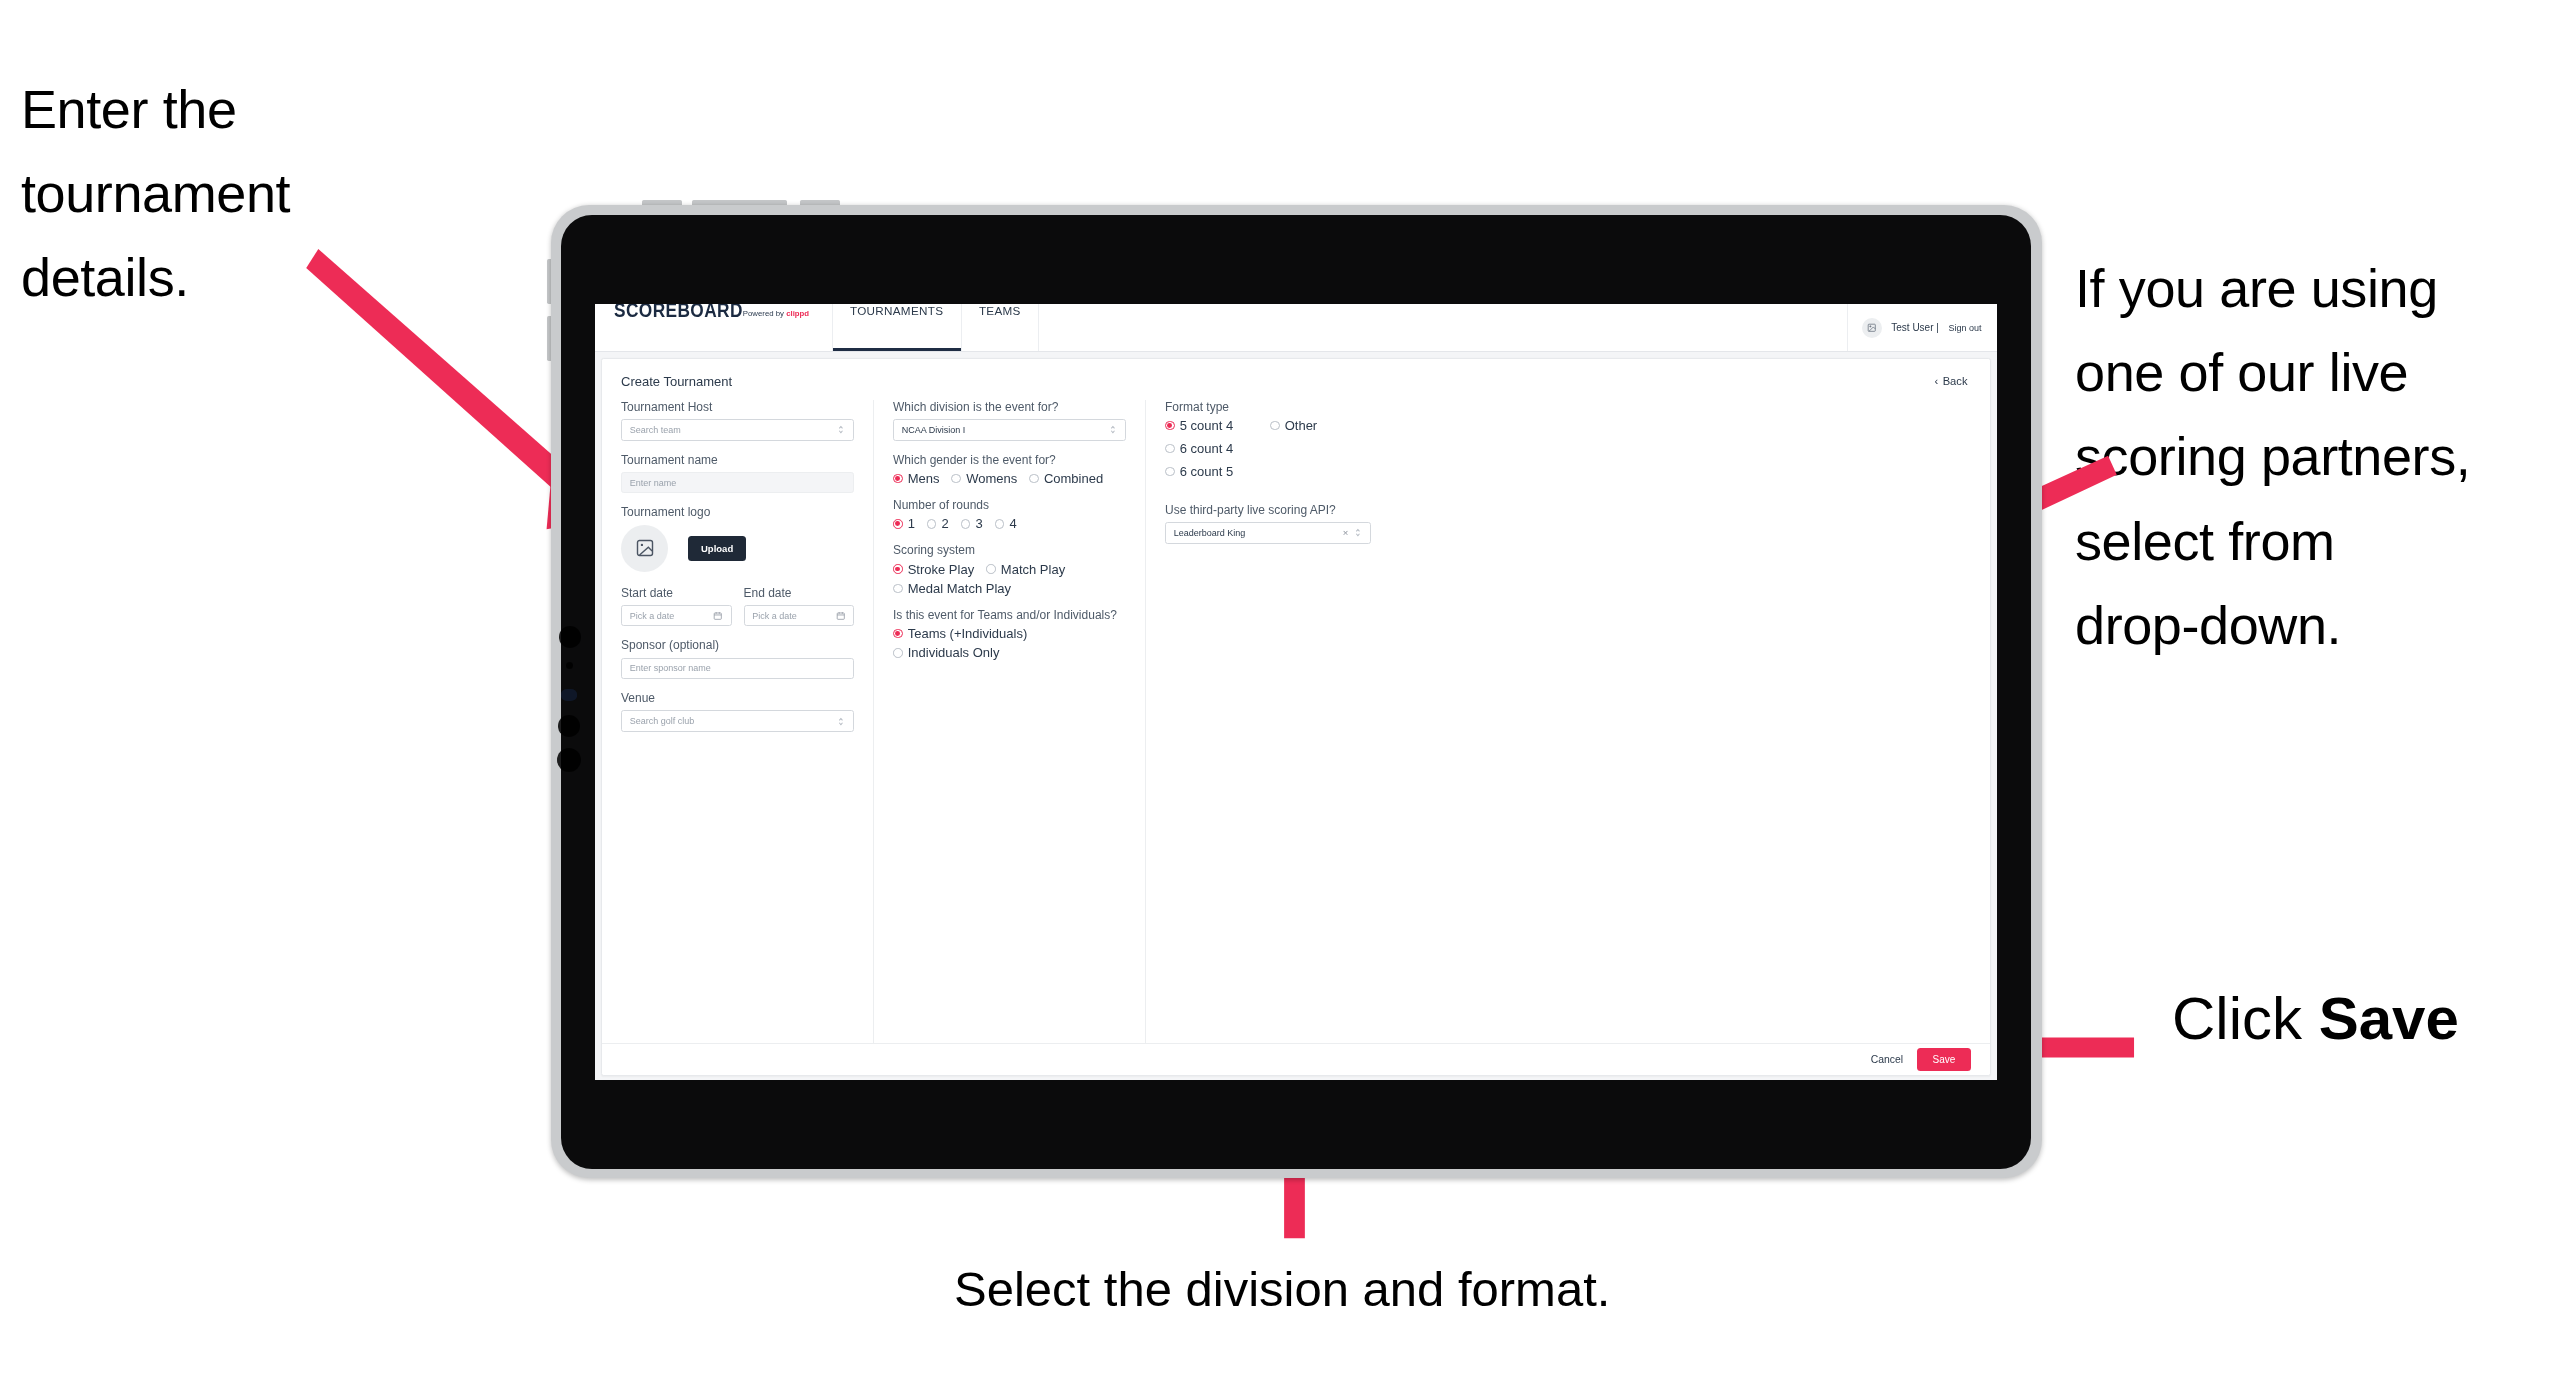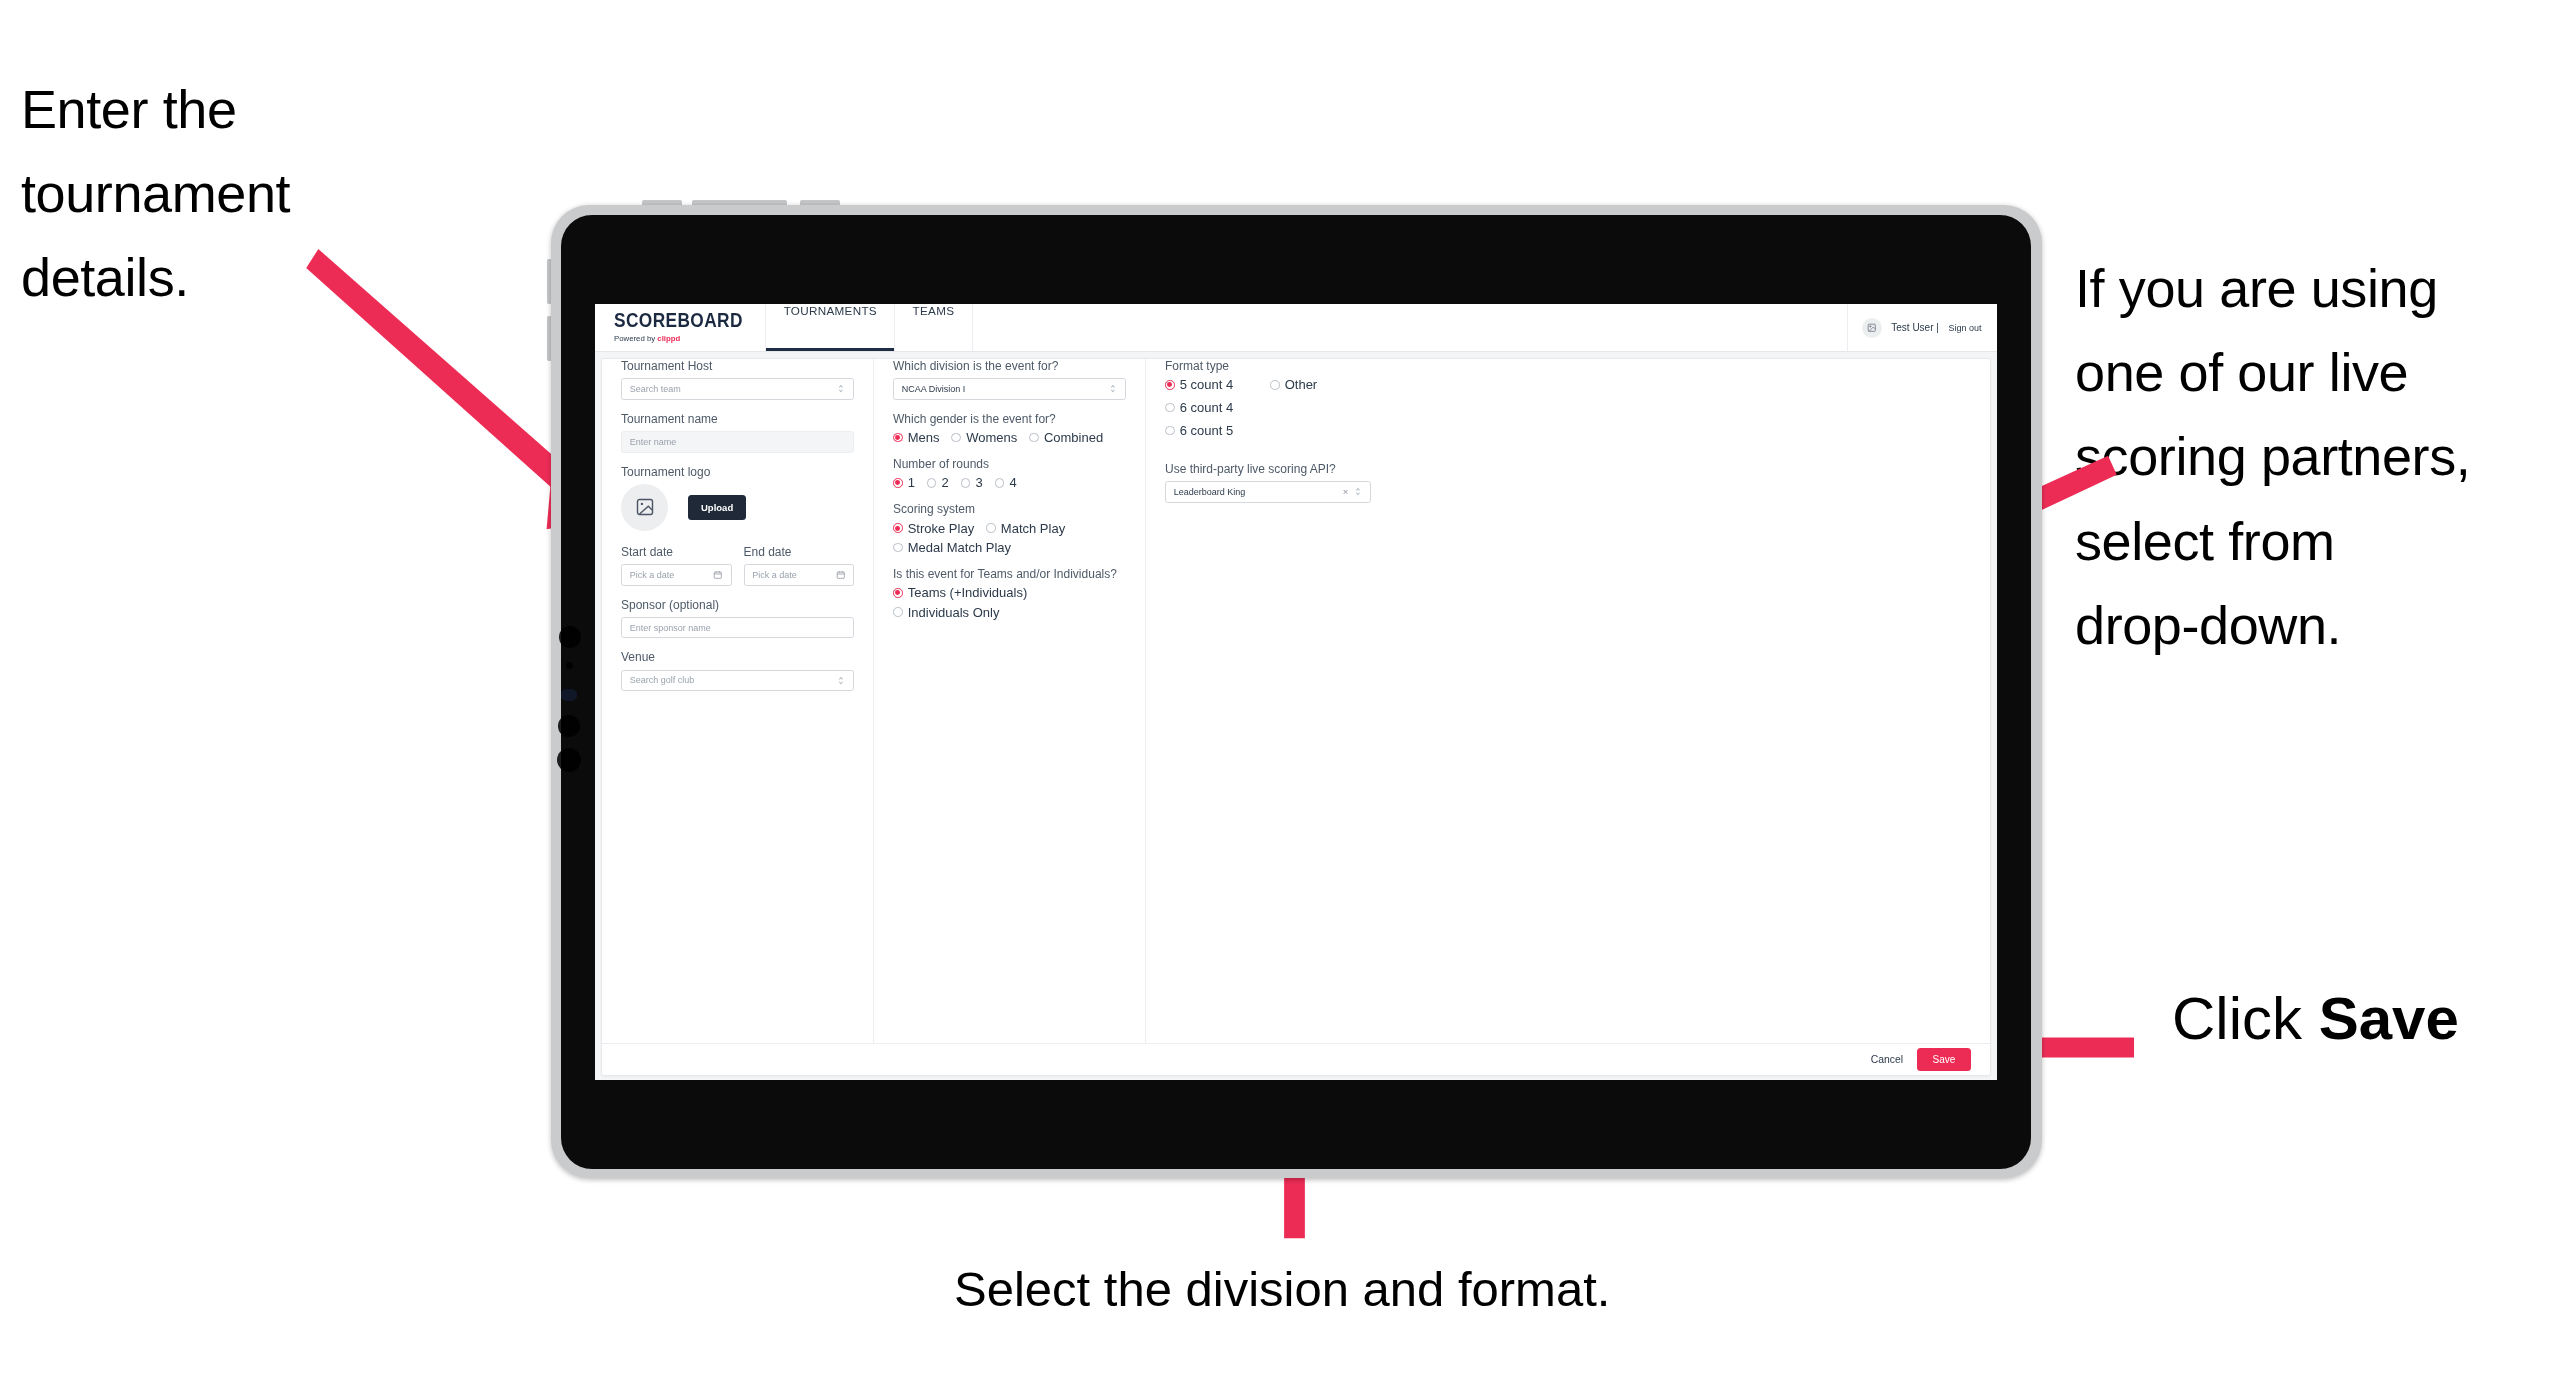--- a/index.html
+++ b/index.html
@@ -68,21 +68,21 @@
 
   
   #appbar {
     height: 48px;
     background: #ffffff;
     display: flex;
     align-items: stretch;
     border-bottom: 0.9px solid #e4e6ea;
   }
   #brand {
-    display: flex; flex-direction: column; justify-content: center;
+    display: flex; flex-direction: row; justify-content: center;
     padding: 0 22.5px 0 19px;
     border-right: 0.9px solid #eceef1;
   }
   #brand-title {
     font-size: 17.3px; font-weight: 700; color: #1b2a41;
     letter-spacing: 0.4px; line-height: 1;
     font-family: "Liberation Sans", sans-serif;
     transform: scaleY(1.15); transform-origin: left center;
   }
   #brand-sub { font-size: 7.8px; color: #2b3a4e; margin-top: 6px; line-height: 1; }
@@ -262,20 +262,27 @@
             <path d="M21 15l-5-5L5 21"></path>
         </svg>
       </div>
       <span id="user-name">Test User |</span>
       <span id="signout">Sign out</span>
     </div>
   </div>
 
   <div id="card">
 
+    <div id="card-head">
+      <div id="page-title">Create Tournament</div>
+      <div id="back-btn">
+        <span>‹</span>
+        <span>Back</span>
+      </div>
+    </div>
 
     <div id="columns">
 
       <div class="col" id="col-1">
 
         <div class="fieldgrp">
           <label class="fl">Tournament Host</label>
           <div class="inp">
             <span class="val">Search team</span>
             <span class="adorn">

